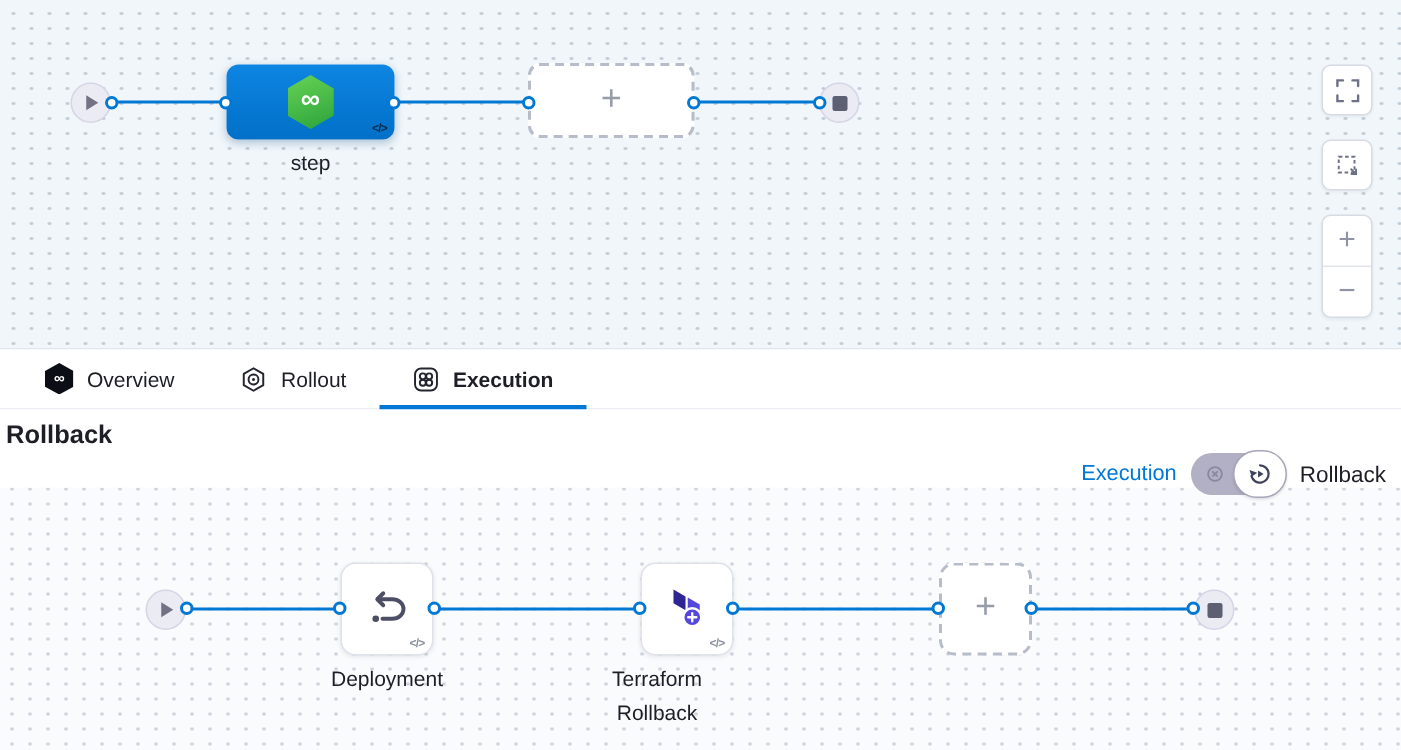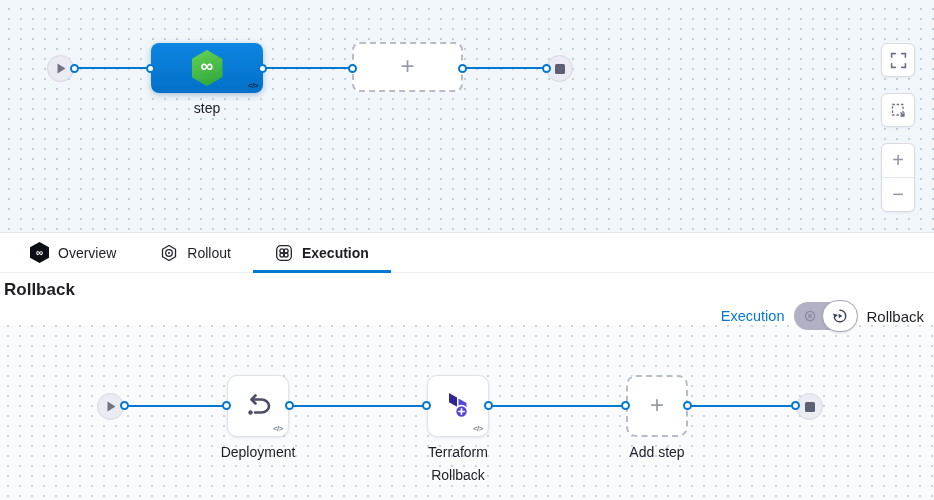--- a/index.html
+++ b/index.html
@@ -173,29 +173,28 @@
     <span style="display:flex;">
       <svg width="34" height="34" viewBox="0 0 34 34">
         <path d="M8 4 L16 8.6 V17.8 L8 13.2 Z" fill="#2d2694"></path>
         <path d="M17.5 9.4 L25.5 14 V23.2 L17.5 18.6 Z" fill="#5347dd"></path>
         <circle cx="20.5" cy="22.5" r="6" fill="#5347dd" stroke="#fff" stroke-width="1.6"></circle>
         <path d="M20.5 19.8 V25.2 M17.8 22.5 H23.2" stroke="#fff" stroke-width="1.6" stroke-linecap="round"></path>
       </svg>
     </span>
     <span class="code-badge on-white">&lt;/&gt;</span>
   </div>
-  <div class="step-label" style="left:373px;top:116px;">
+  <div class="step-label" style="left:353px;top:116px;">
     <div>Terraform</div>
     <div>Rollback</div>
   </div>
 
   <div class="dashed-node add-step-node">
     <span class="plus-glyph">+</span>
   </div>
-  <div class="step-label" style="left:572px;top:116px;">Add step</div>
 
   <div class="term-node" style="left:796px;top:68px;">
     <span class="stop-square"></span>
   </div>
 
   <div class="port" style="left:120px;top:76px;"></div>
   <div class="port" style="left:222px;top:76px;"></div>
   <div class="port" style="left:285px;top:76px;"></div>
   <div class="port" style="left:422px;top:76px;"></div>
   <div class="port" style="left:484px;top:76px;"></div>

